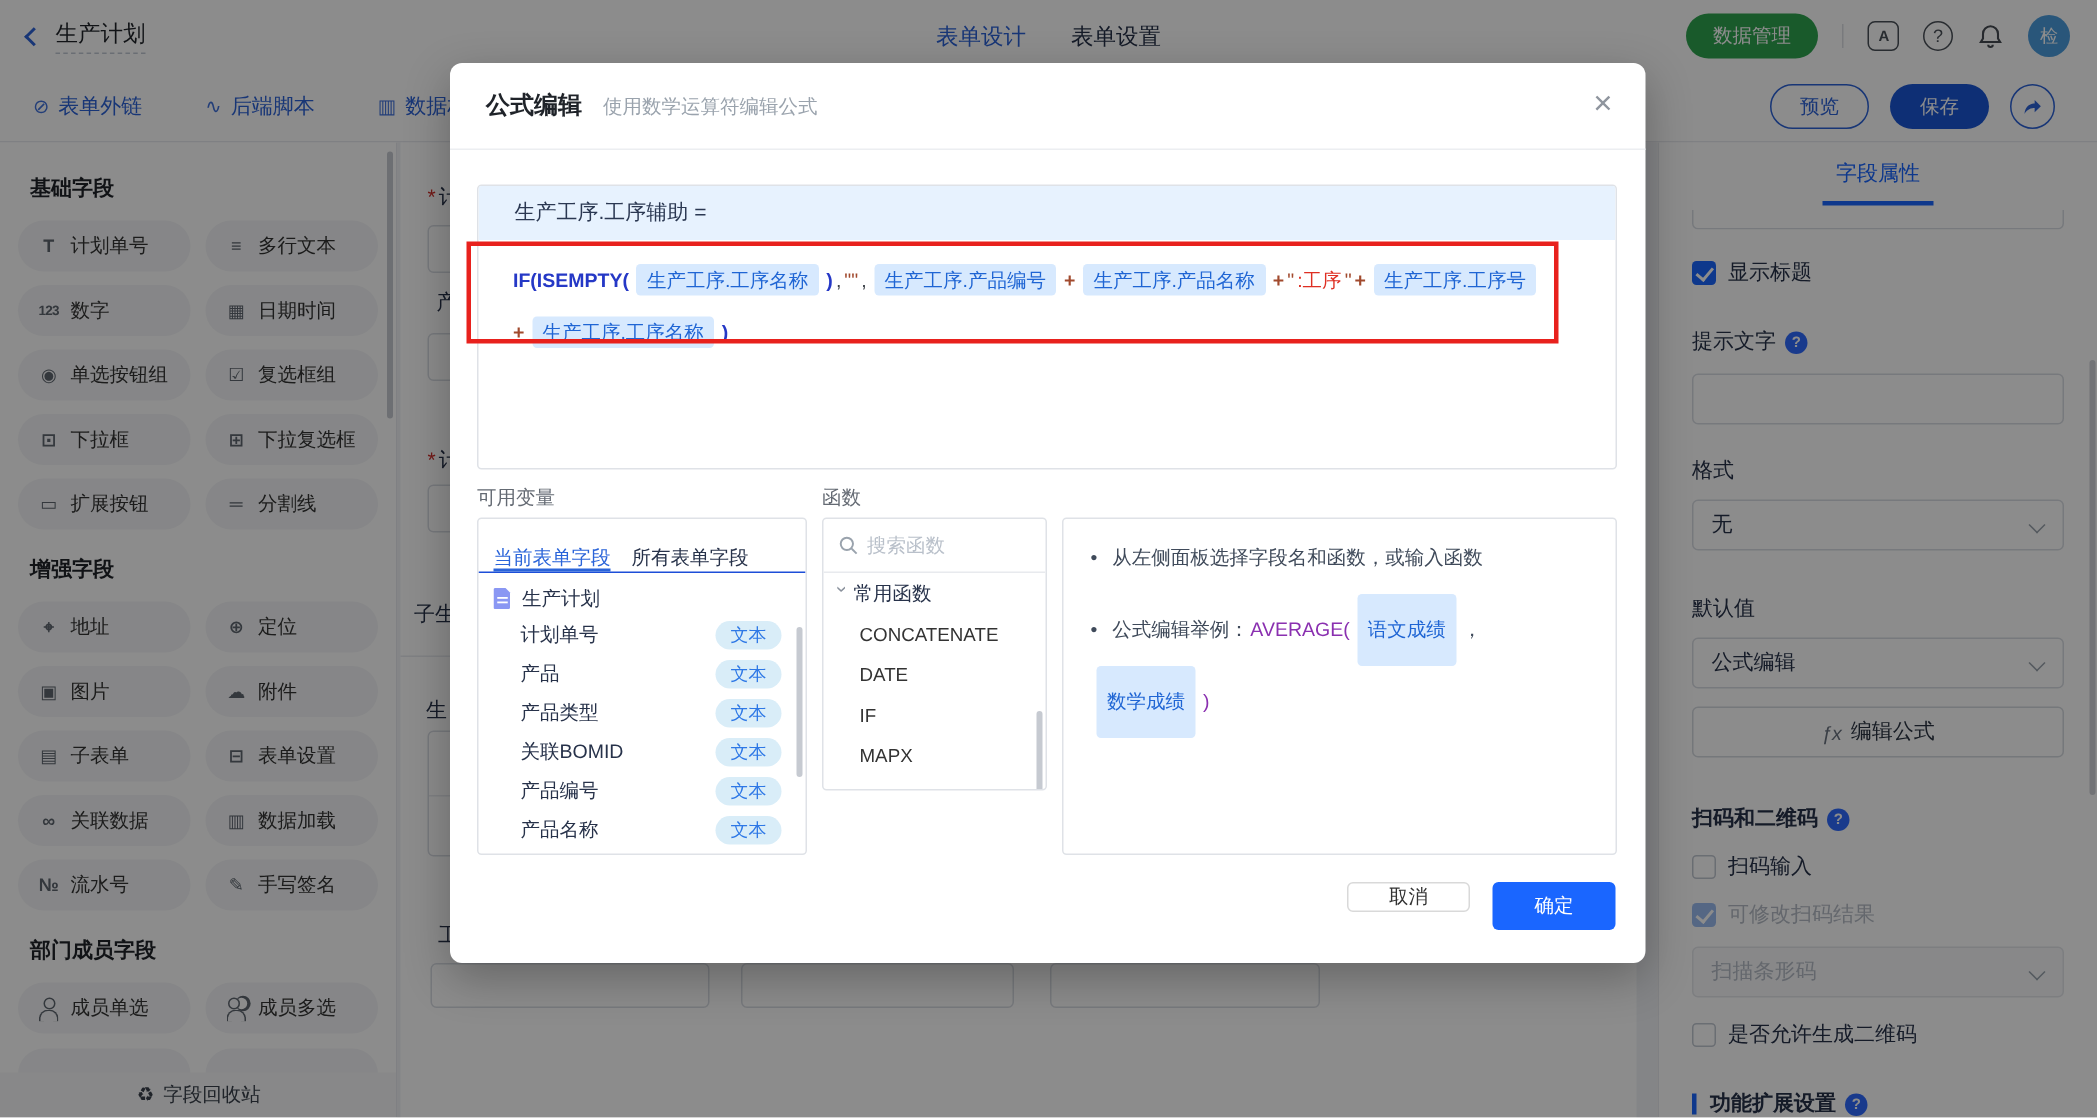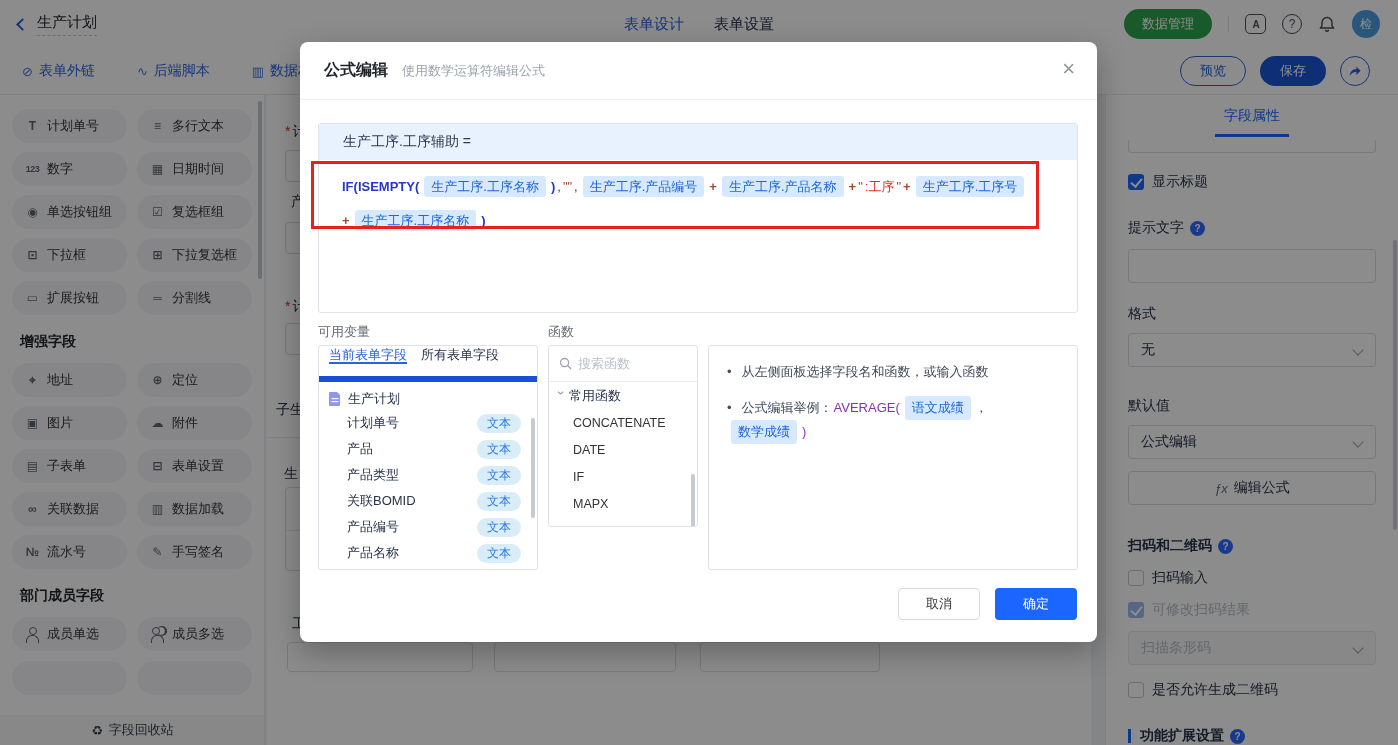--- a/index.html
+++ b/index.html
@@ -103,21 +103,21 @@
   .fx-code{padding:10px 22px;font-family:"DejaVu Sans Mono","Liberation Mono",monospace;font-size:13px;line-height:34px;cursor:text}
   .tok{margin:0 1px;white-space:nowrap}
   .tok.fn{color:#2538c6;font-weight:600}
   .tok.comma{color:#3a3f46}
   .tok.op{color:#a14a2e;font-weight:600}
   .tok.strq{color:#a14a2e}
   .tok.strcn{color:#de2f23}
   .tok.chip{background:#d7e9fe;color:#1f65d4;padding:3px 7px;border-radius:3px;margin:0 4px;font-family:"Liberation Sans","DejaVu Sans",sans-serif;font-size:13px;font-weight:normal}
   .sec-label{position:absolute;font-size:13px;color:#646a73}
   .vars-box{position:absolute;left:18px;top:303px;width:220px;height:225px;border:1px solid #dfe2e7;border-radius:3px;overflow:hidden}
-  .v-tabs{height:36px;border-bottom:6px solid #1d4ed8;display:flex;align-items:flex-start;padding:0 10px;gap:14px}
+  .v-tabs{height:36px;border-bottom:1px solid #1d4ed8;display:flex;align-items:flex-end;padding:0 10px;gap:14px}
   .v-tab{display:flex;align-items:center;font-size:13px;color:#27324a;position:relative;cursor:pointer;white-space:nowrap}
   .v-tab.active{color:#2a64d9}
   .v-tab.active::after{content:"";position:absolute;left:0;bottom:0;width:100%;height:2px;background:#2a64d9}
   .v-root{display:flex;align-items:center;gap:7px;font-size:13px;color:#27324a;padding:8px 0 2px 10px;cursor:pointer}
   .vrow{display:flex;align-items:center;height:26px;padding:0 16px 0 28px;cursor:pointer}
   .vname{flex:1;font-size:13px;color:#27324a;white-space:nowrap}
   .vbadge{background:#d9edf8;color:#2e78e6;font-size:12px;padding:1px 10px;border-radius:10px}
   .v-scroll{position:absolute;right:2px;top:72px;width:4px;height:100px;border-radius:2px;background:#c6cad1;cursor:pointer}
   .fun-box{position:absolute;left:248px;top:303px;width:150px;height:182px;border:1px solid #dfe2e7;border-radius:3px;overflow:hidden}
   .f-search{height:36px;border-bottom:1px solid #e8eaee;display:flex;align-items:center;padding:0 10px;gap:6px}
@@ -125,23 +125,23 @@
   .f-search input::placeholder{color:#b9c0ca}
   .frow{display:flex;align-items:center;height:27px;font-size:13px;color:#27324a;padding-left:8px;cursor:pointer;white-space:nowrap}
   .frow .chev{display:inline-block;width:12px;color:#8a919c;font-size:13px;transform-origin:40% 50%}
   .frow.group-open .chev{transform:rotate(90deg)}
   .frow.fn{padding-left:24px;font-size:12.5px;color:#333}
   .f-scroll{position:absolute;right:2px;top:128px;width:4px;height:80px;border-radius:2px;background:#c6cad1;cursor:pointer}
   .tips-box{position:absolute;left:408px;top:303px;width:370px;height:225px;border:1px solid #dfe2e7;border-radius:3px;padding:16px 18px;font-size:13px;color:#3f4a5a}
   .tip-line{display:flex;align-items:center;flex-wrap:wrap;line-height:20px;margin-bottom:14px}
   .tip-line .dot{margin-right:10px;color:#3f4a5a}
   .tip-fn{color:#8a30b0;margin:0 1px}
-  .tip-chip{background:#d7e9fe;color:#1f65d4;padding:2px 7px;border-radius:3px;margin:0 4px;font-size:13px}
+  .tip-chip{background:#d7e9fe;color:#1f65d4;padding:14px 7px;border-radius:3px;margin:0 4px;font-size:13px}
   .md-foot{position:absolute;left:0;top:540px;width:100%;height:60px}
-  .btn-cancel{position:absolute;left:598px;top:6px;width:82px;height:32px;background:#fff;border:1px solid #d9d9d9;border-radius:4px;font-size:13px;color:#333;cursor:pointer}
+  .btn-cancel{position:absolute;left:598px;top:6px;width:82px;height:20px;background:#fff;border:1px solid #d9d9d9;border-radius:4px;font-size:13px;color:#333;cursor:pointer}
   .btn-ok{position:absolute;left:695px;top:6px;width:82px;height:32px;background:#1a66ff;border:none;border-radius:4px;font-size:13px;color:#fff;cursor:pointer}
   .red-rect{position:absolute;left:311px;top:161px;width:728px;height:68px;border:3px solid #e8211d;z-index:30;pointer-events:none}
   .doc-ico{width:12px;height:14px;flex:none}
 </style>
 </head>
 <body>
 
 <div id="page">
 
   <div class="topbar">
@@ -189,20 +189,21 @@
       <button class="btn-solid">保存</button>
       <span class="btn-share">
         <svg width="15" height="15" viewBox="0 0 16 16">
             <path d="M9 2.8l4.4 4.4L9 11.6V8.6C5.2 8.6 3 10.6 1.8 12.8c.2-4.4 3.2-7.4 7.2-7.4V2.8z" fill="#2d63d8"></path>
           </svg>
       </span>
     </div>
   </div>
 
   <div class="sidebar">
+    <div class="sb-title">基础字段</div>
     <div class="sb-grid">
 
         <button class="side-btn">
           <span class="s-ico">T</span>
           <span>计划单号</span>
         </button>
 
         <button class="side-btn">
           <span class="s-ico">≡</span>
           <span>多行文本</span>

